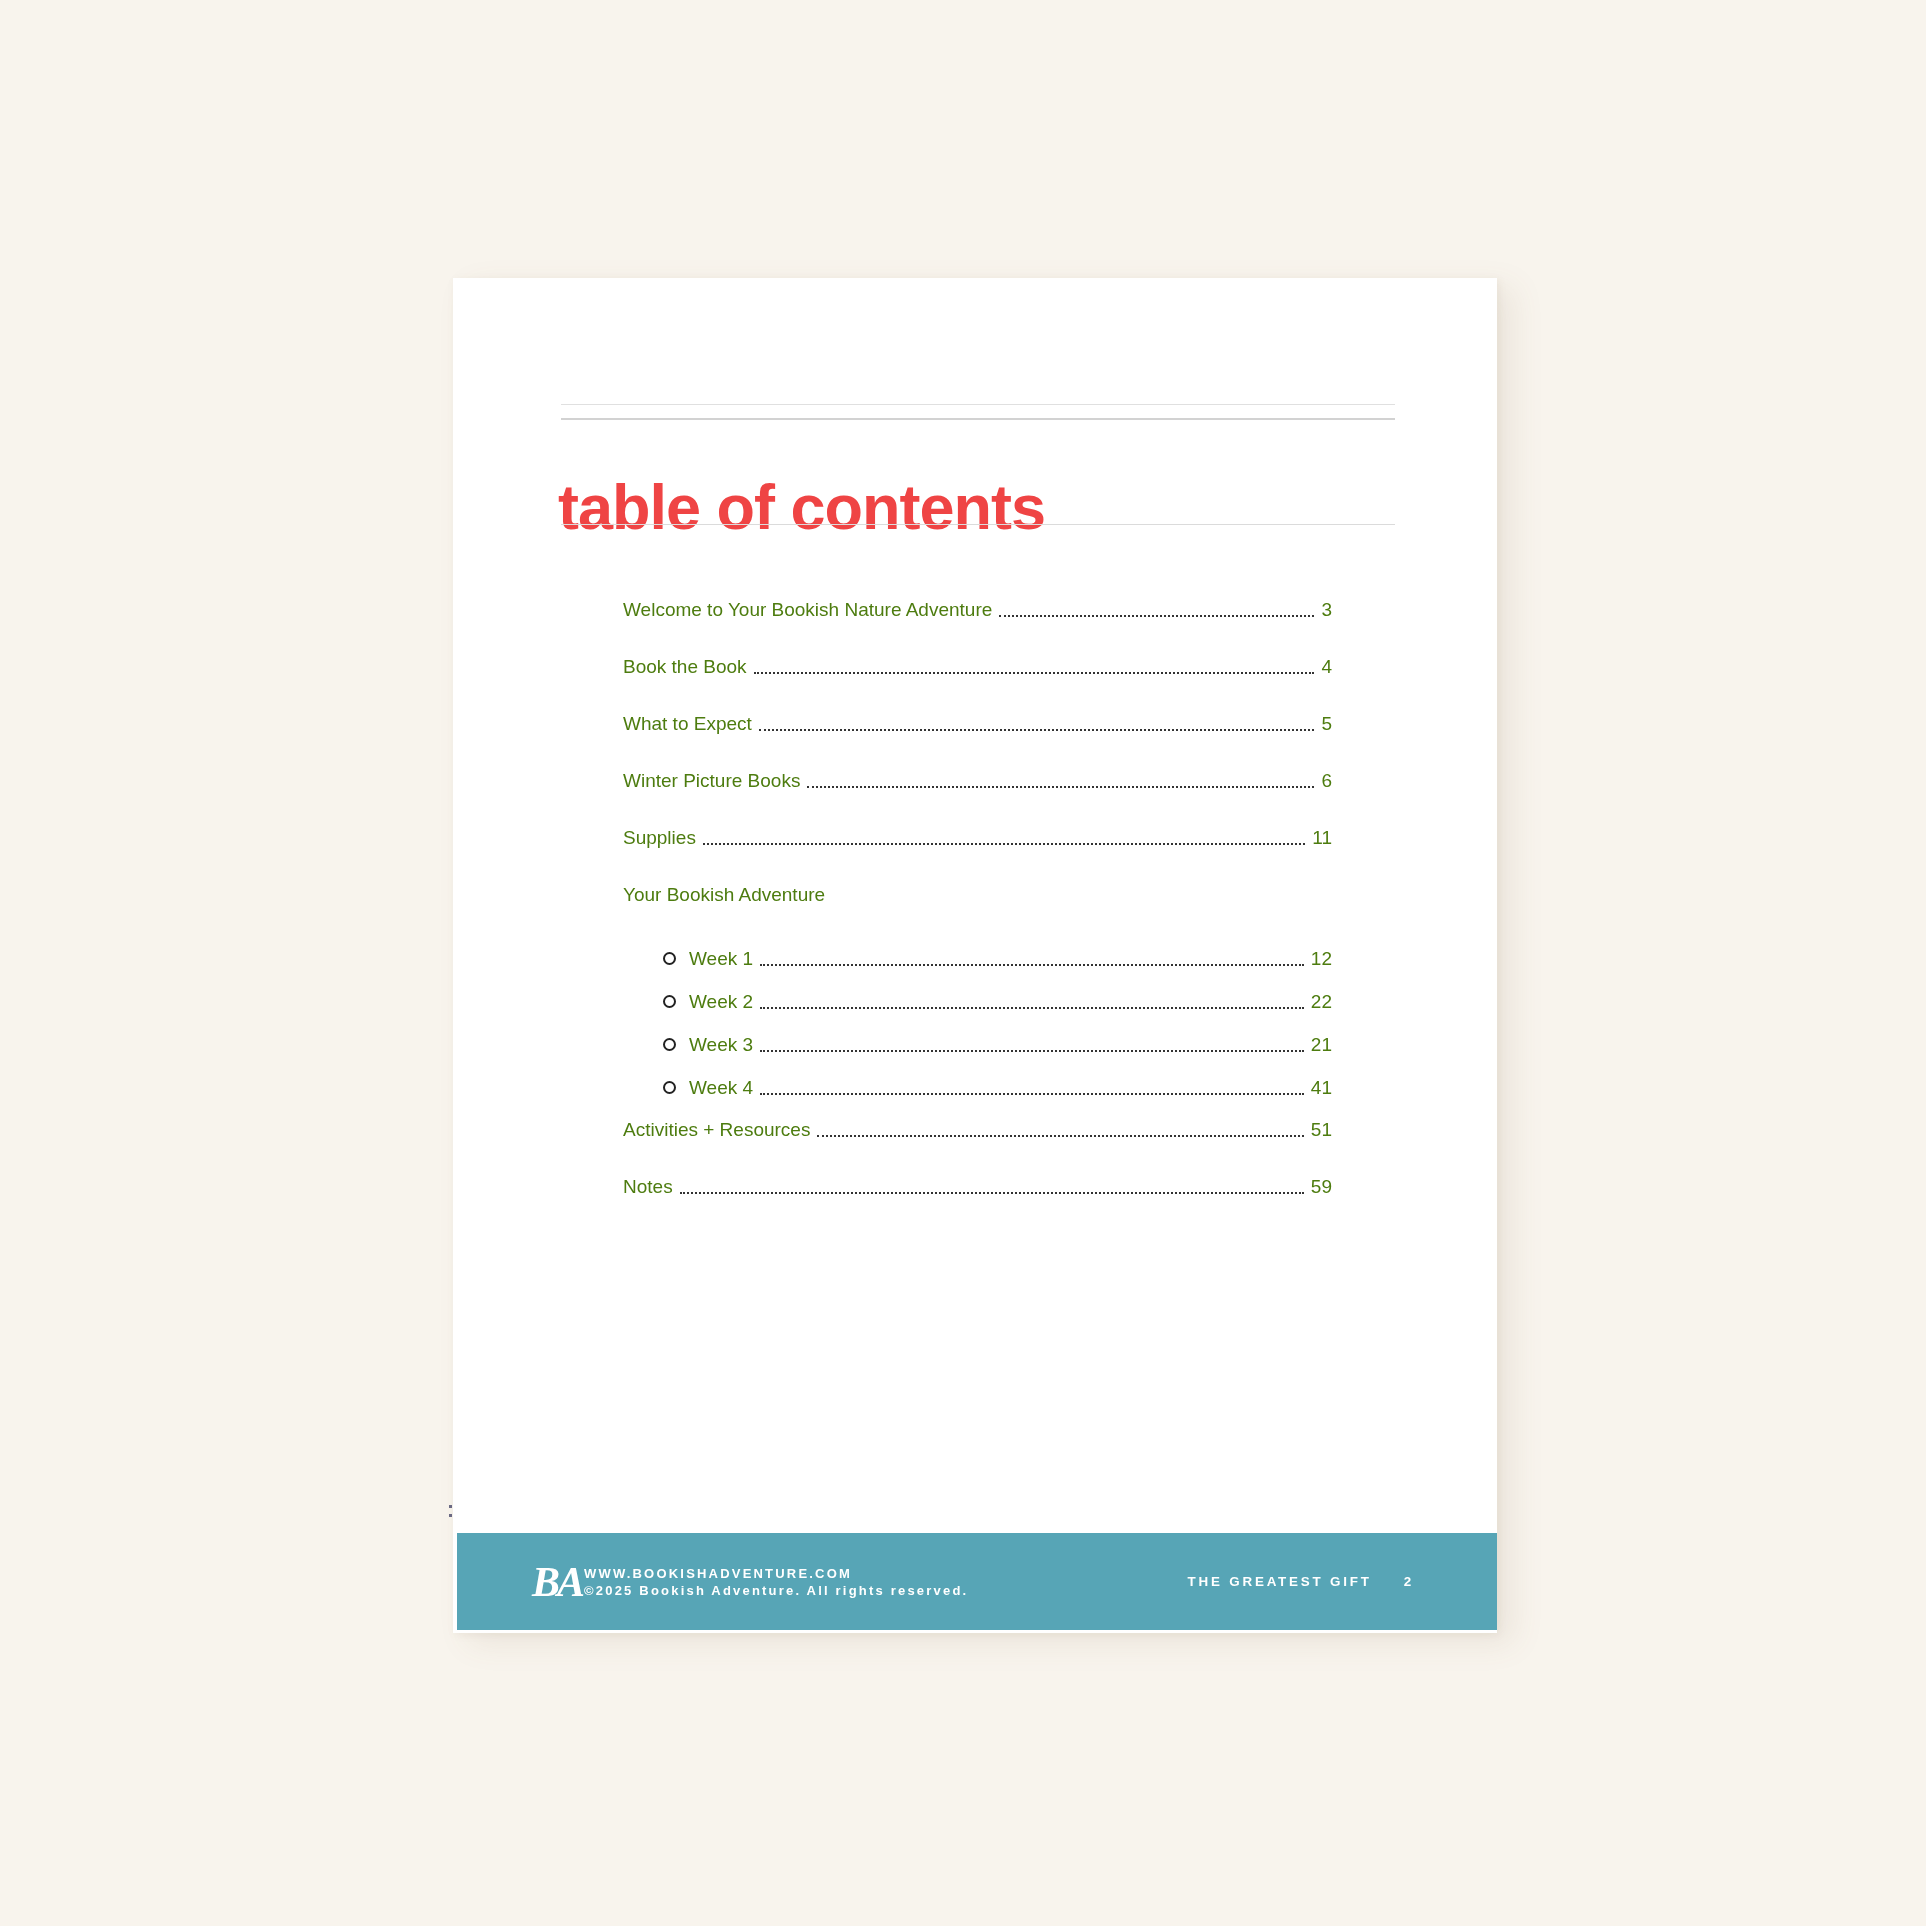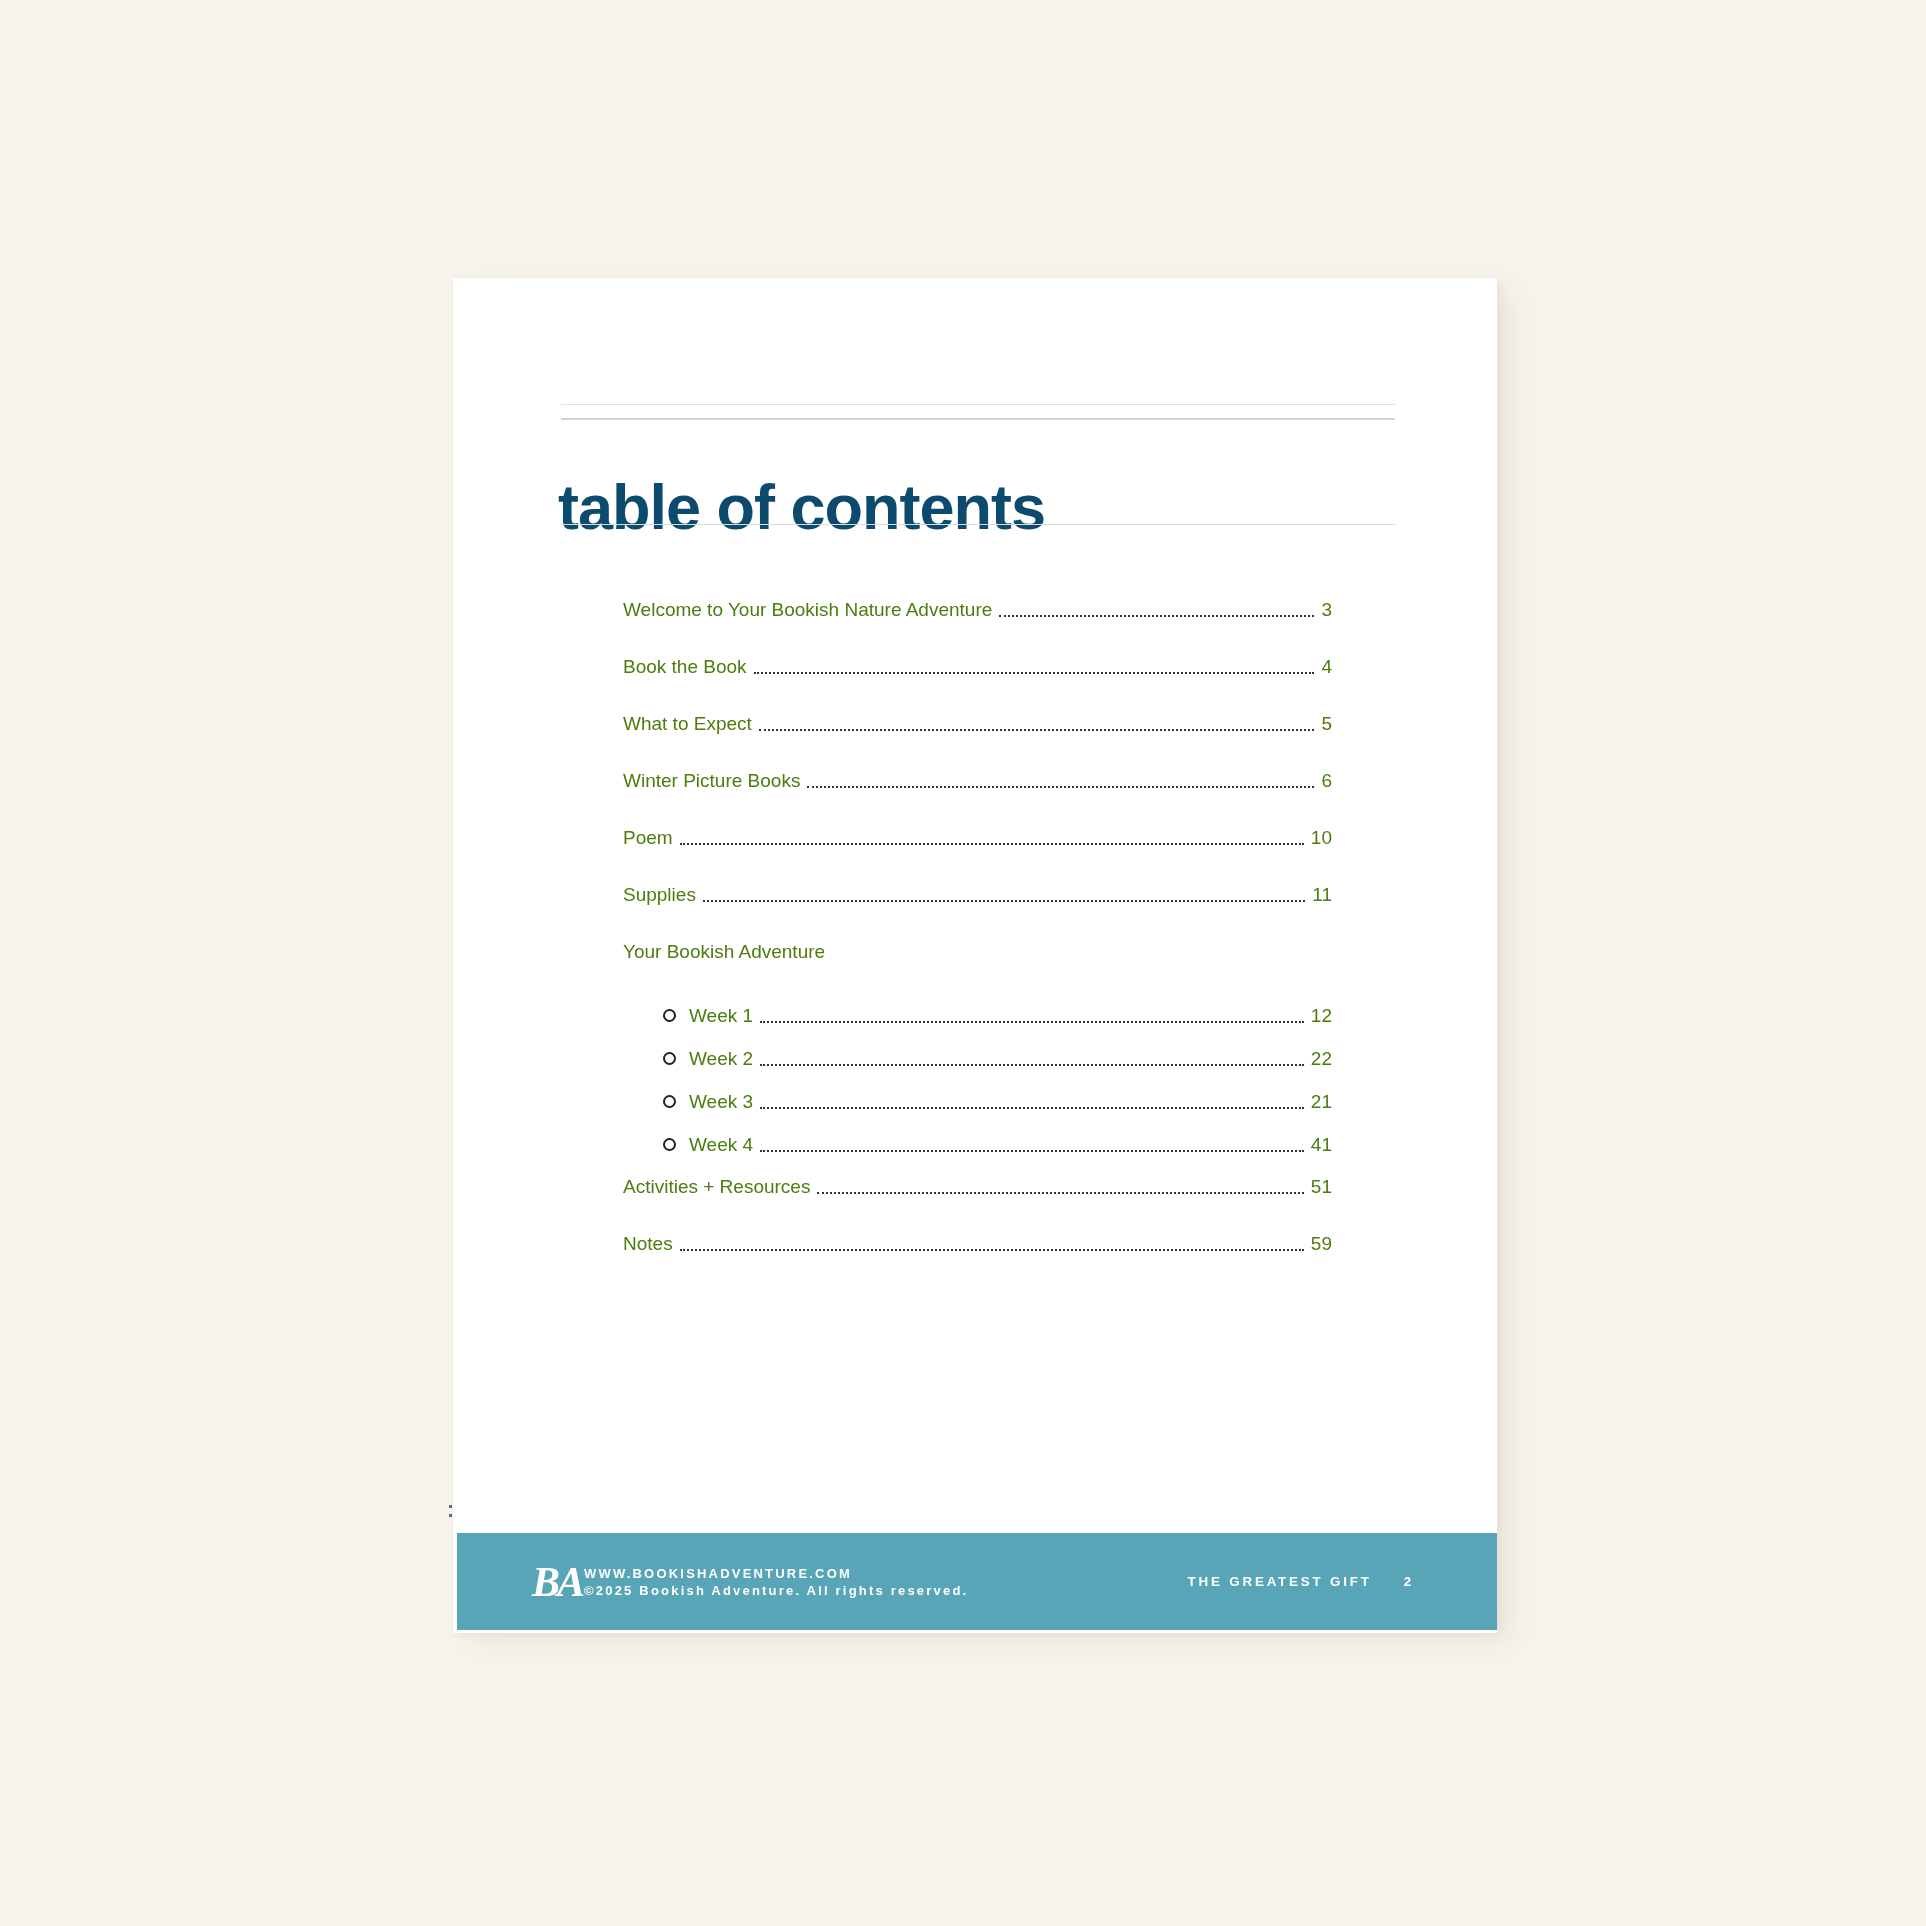--- a/index.html
+++ b/index.html
@@ -25,21 +25,21 @@
   }
   .rule-top-1 { top: 126px; height: 1px; background: #E0E0E0; }
   .rule-top-2 { top: 140px; height: 2px; background: #D2D2D2; }
   .rule-under-title { top: 246px; height: 1px; background: #DBDBDB; }
   .doc-title {
     position: absolute;
     left: 105px; top: 156px;
     font-size: 63px;
     font-weight: 800;
     letter-spacing: -1px;
-    color: #0c4a6e;
+    color: #ef4444;
     line-height: 1;
   }
   .toc {
     position: absolute;
     left: 170px; top: 320px;
     width: 709px;
     font-size: 19px;
     line-height: 24px;
     color: #4d7c0f;
   }
@@ -157,25 +157,20 @@
       <span class="leader"></span>
       <span class="toc-page">5</span>
     </div>
 
     <div class="toc-row">
       <span class="toc-label">Winter Picture Books</span>
       <span class="leader"></span>
       <span class="toc-page">6</span>
     </div>
 
-    <div class="toc-row">
-      <span class="toc-label">Poem</span>
-      <span class="leader"></span>
-      <span class="toc-page">10</span>
-    </div>
 
     <div class="toc-row">
       <span class="toc-label">Supplies</span>
       <span class="leader"></span>
       <span class="toc-page">11</span>
     </div>
 
     <div class="toc-row toc-section">
       <span class="toc-label">Your Bookish Adventure</span>
     </div>

